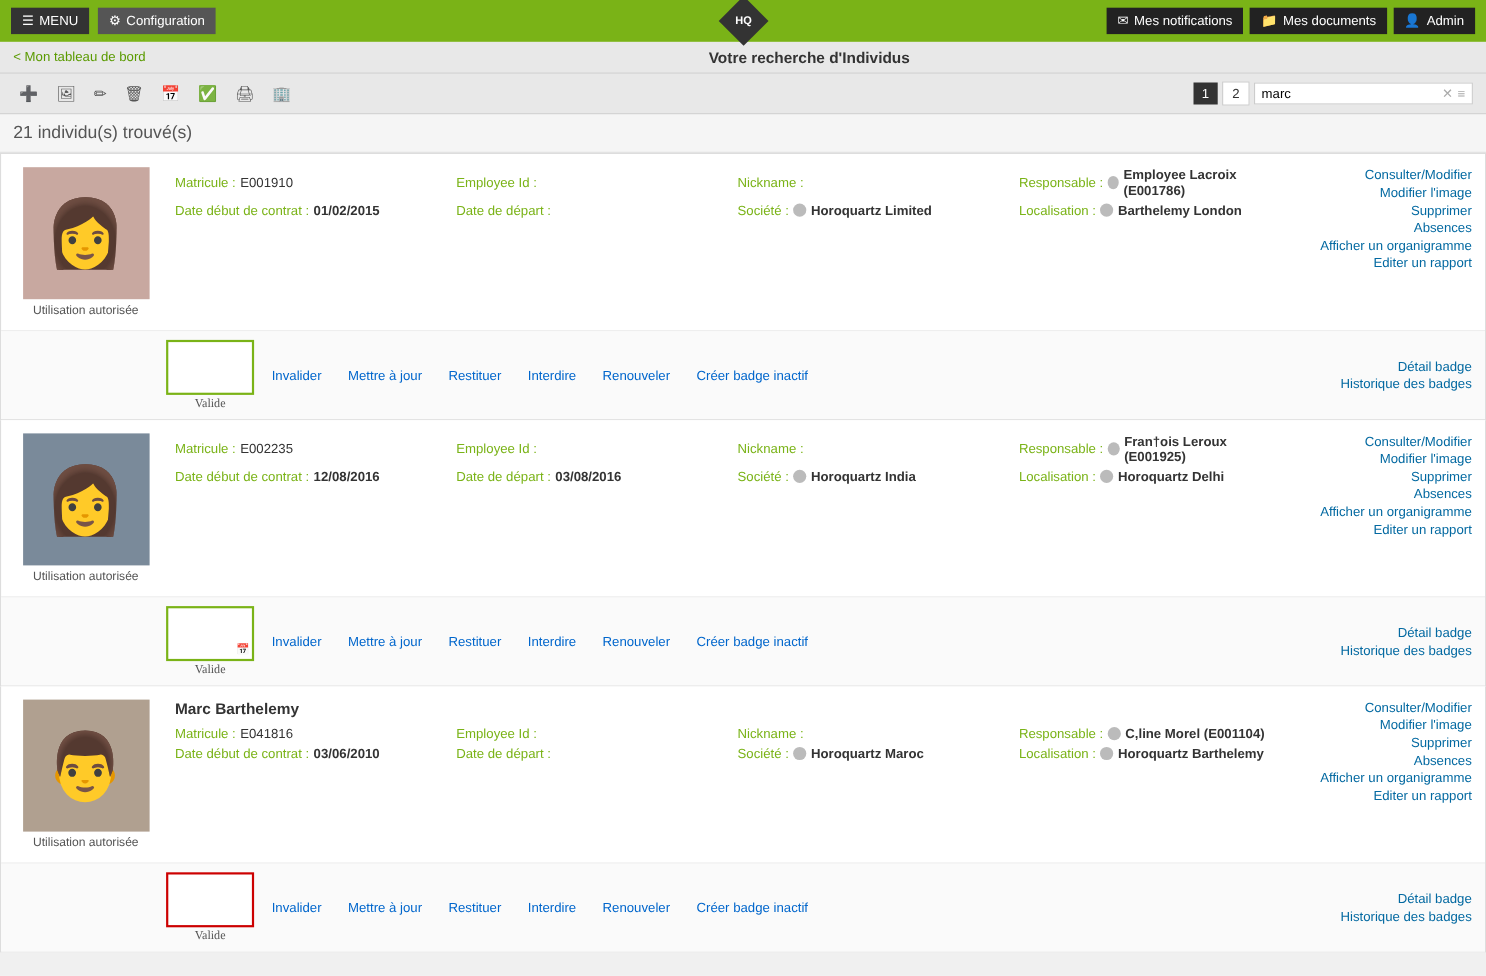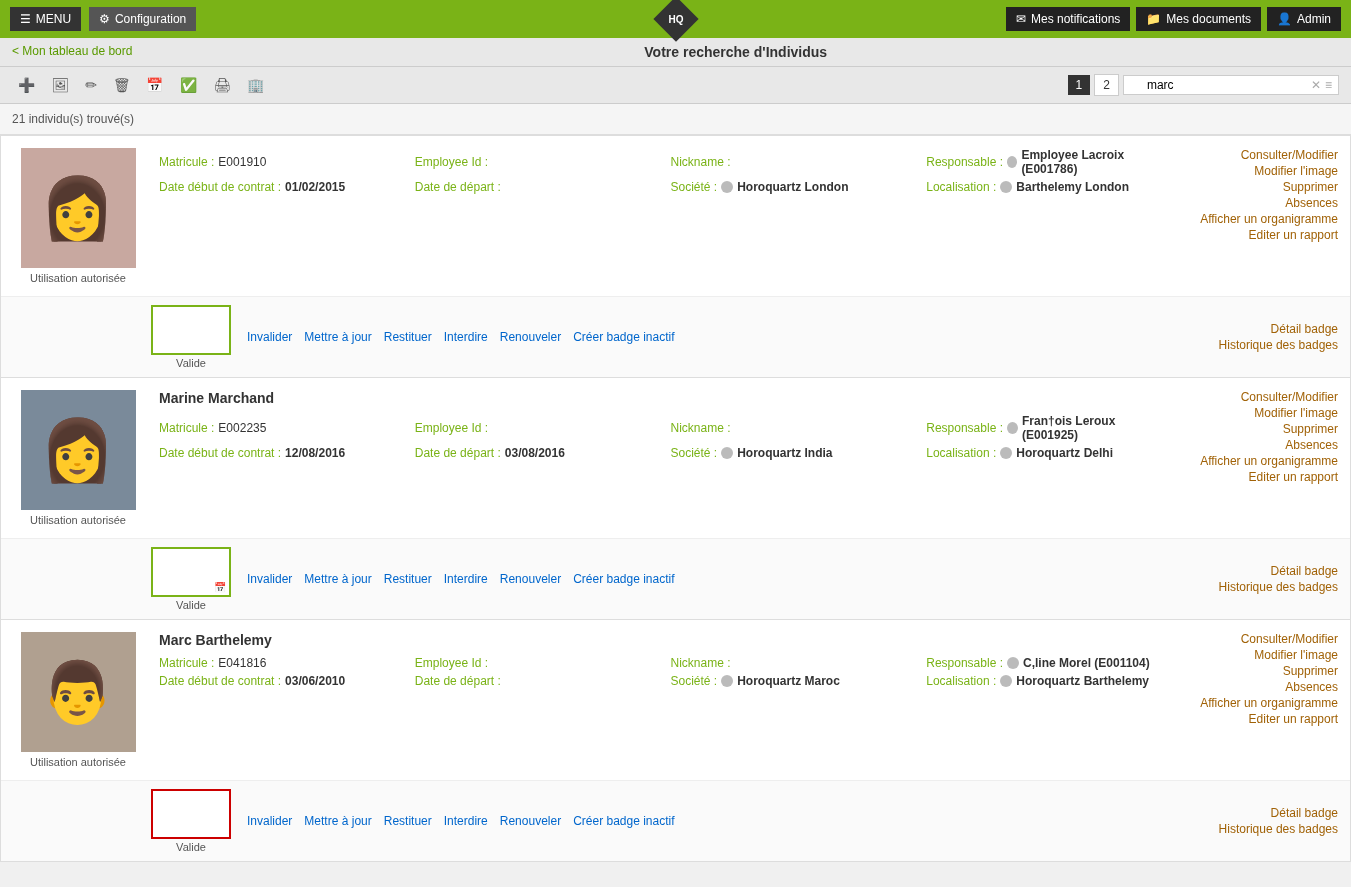--- a/index.html
+++ b/index.html
@@ -118,30 +118,29 @@
       align-items: center;
       background: #fff;
       border: 1px solid #ccc;
       padding: 2px 6px;
     }
     .search-input {
       border: none;
       outline: none;
       font-size: 12px;
       width: 160px;
-      margin-left: 17px;
     }
     .search-clear { color: #aaa; cursor: pointer; margin-left: 4px; }
     .search-options { color: #aaa; cursor: pointer; margin-left: 4px; }
 
     
     .results-bar {
       background: #f5f5f5;
       padding: 8px 12px;
-      font-size: 12px;
+      font-size: 16px;
       color: #555;
       border-bottom: 1px solid #ddd;
     }
 
     
     .content { background: #f5f5f5; }
 
     
     .individual-card {
       background: #fff;
@@ -206,21 +205,21 @@
       display: inline-block;
     }
     .card-actions {
       display: flex;
       flex-direction: column;
       align-items: flex-end;
       gap: 2px;
       min-width: 160px;
     }
     .action-link {
-      color: #a16207;
+      color: #0369a1;
       text-decoration: none;
       font-size: 12px;
       cursor: pointer;
       white-space: nowrap;
     }
 
     
     .badge-section {
       display: flex;
       align-items: center;
@@ -253,31 +252,32 @@
       position: absolute;
       bottom: 2px;
       right: 2px;
       font-size: 10px;
       color: #888;
     }
     .badge-label {
       font-size: 11px;
       color: #555;
       text-align: center;
+      font-family: Liberation Serif, serif;
     }
     .badge-col {
       display: flex;
       flex-direction: column;
       align-items: center;
       gap: 2px;
     }
     .badge-actions {
       display: flex;
       align-items: center;
-      gap: 12px;
+      gap: 24px;
       flex: 1;
     }
     .badge-action-link {
       color: #0066cc;
       text-decoration: none;
       font-size: 12px;
       cursor: pointer;
     }
     .badge-right-actions {
       margin-left: auto;
@@ -408,21 +408,21 @@
             <span class="info-label">Date début de contrat :</span>
             <span class="info-value-bold">01/02/2015</span>
           </div>
           <div class="info-row">
             <span class="info-label">Date de départ :</span>
             <span class="info-value-bold"></span>
           </div>
           <div class="info-row">
             <span class="info-label">Société :</span>
             <span class="info-icon"></span>
-            <span class="info-value-bold">Horoquartz London</span>
+            <span class="info-value-bold">Horoquartz Limited</span>
           </div>
           <div class="info-row">
             <span class="info-label">Localisation :</span>
             <span class="info-icon"></span>
             <span class="info-value-bold">Barthelemy London</span>
           </div>
         </div>
       </div>
       <div class="card-actions">
         <a class="action-link">Consulter/Modifier</a>
@@ -454,21 +454,20 @@
       </div>
     </div>
   </div>
     <div class="individual-card">
     <div class="card-main">
       <div class="card-photo-section">
         <div style="width:115px;height:120px;background:#7a8a9a;display:flex;align-items:center;justify-content:center;font-size:60px;">👩</div>
         <span class="photo-label">Utilisation autorisée</span>
       </div>
       <div class="card-info">
-        <div class="individual-name">Marine Marchand</div>
         <div class="info-grid">
           <div class="info-row">
             <span class="info-label">Matricule :</span>
             <span class="info-value">E002235</span>
           </div>
           <div class="info-row">
             <span class="info-label">Employee Id :</span>
             <span class="info-value"></span>
           </div>
           <div class="info-row">

